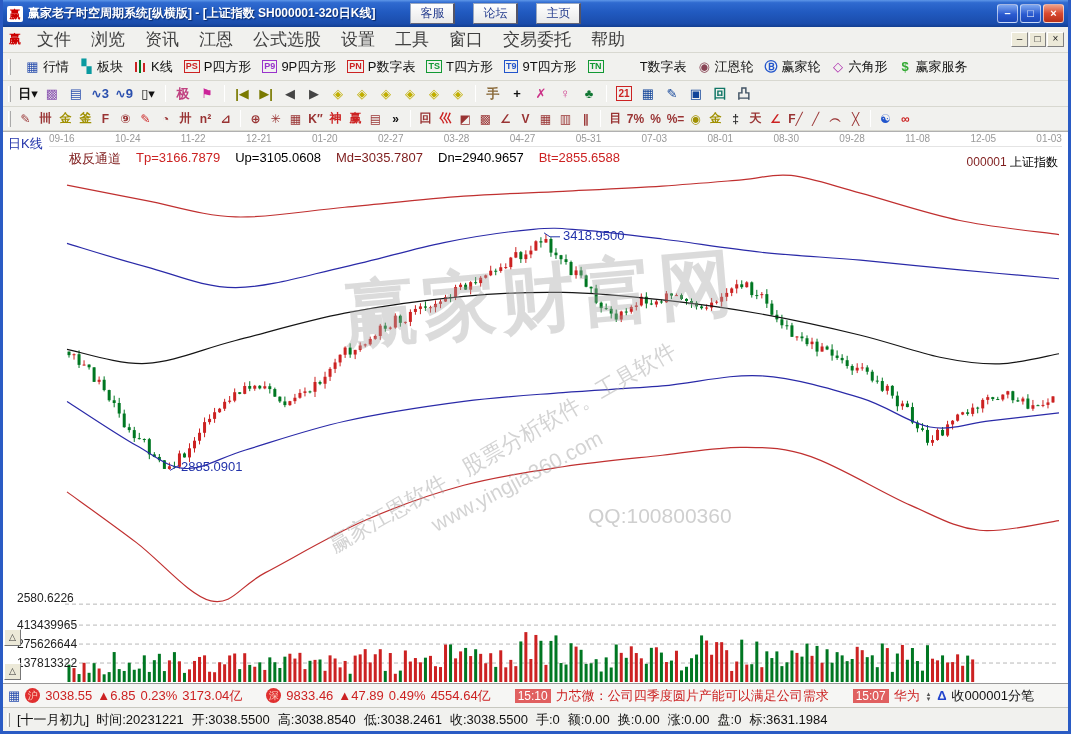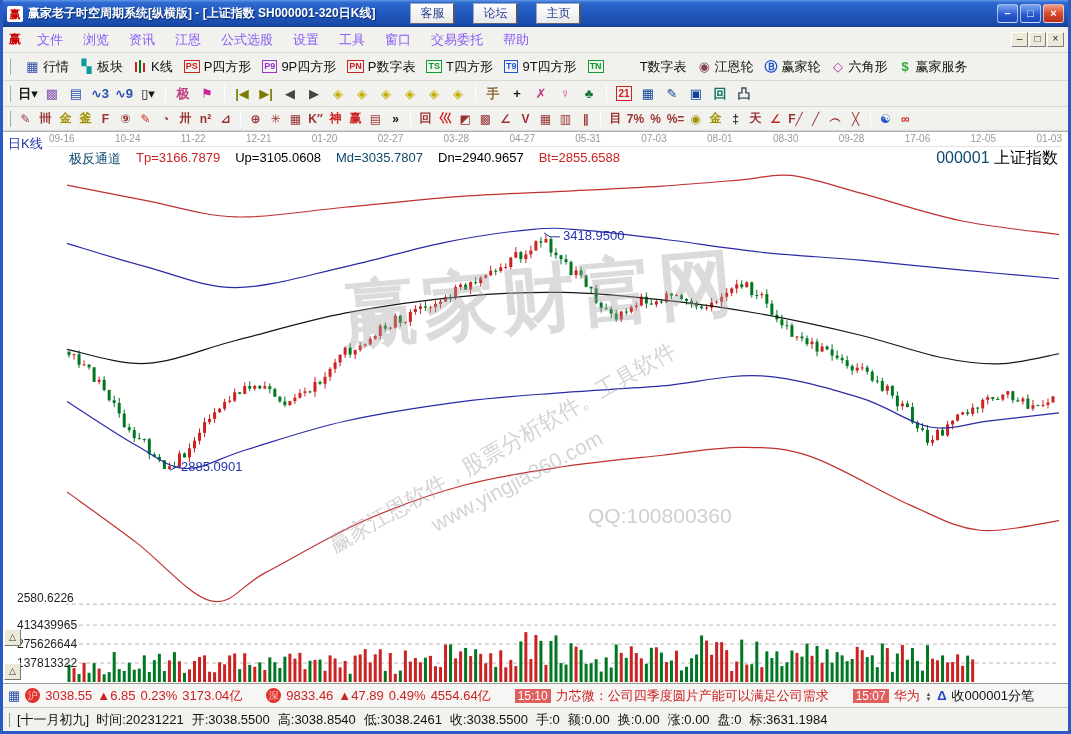--- a/index.html
+++ b/index.html
@@ -15,21 +15,21 @@
 .tb-links{margin-left:30px;display:flex;gap:18px;}
 .tb-link{background:linear-gradient(#ffffff,#e9e9e9);color:#223a8c;border:1px solid #9aa8c0;border-right:2px solid #556;border-bottom:1px solid #667;padding:1px 9px;font-size:12px;cursor:default;}
 .tb-spacer{flex:1;}
 .win-btns{display:flex;gap:2px;}
 .wbtn{width:21px;height:19px;border-radius:3px;color:#fff;font-weight:bold;font-size:11px;text-align:center;line-height:17px;border:1px solid rgba(255,255,255,.6);}
 .wbtn.min,.wbtn.max{background:linear-gradient(#7fa8f0,#2a5ad0 55%,#1c48b8);}
 .wbtn.close{background:linear-gradient(#f0a088,#d84a30 50%,#b83018);}
 
 .menubar{height:26px;flex:0 0 26px;background:#f1f1ee;border-bottom:1px solid #d8d8d0;display:flex;align-items:center;padding:0 4px;}
 .menu-logo{color:#c00;font-weight:bold;margin:0 6px 0 2px;}
-.menu-item{padding:2px 10px;color:#8b5cf6;font-size:13px;}
+.menu-item{padding:2px 10px;color:#404040;font-size:17px;}
 .mdi-btns{margin-left:auto;display:flex;gap:1px;}
 .mdi-btn{width:17px;height:15px;background:#ece9d8;border:1px solid;border-color:#fff #808080 #808080 #fff;font-size:10px;line-height:12px;text-align:center;color:#222;}
 
 .toolbar{display:flex;align-items:center;background:#f1f1ee;border-bottom:1px solid #d8d8d0;padding:0 4px;}
 .grip{width:3px;height:16px;border-left:1px solid #fff;border-right:1px solid #aaa;margin:0 4px 0 1px;}
 #toolbar1{height:28px;flex:0 0 28px;gap:11px;}
 .t1-item{display:flex;align-items:center;gap:4px;}
 .t1-icon{font-size:13px;font-weight:bold;min-width:13px;text-align:center;line-height:14px;}
 .t1-item.boxed .t1-icon{font-size:9px;border:1px solid currentColor;padding:0 1px;height:13px;line-height:11px;font-weight:bold;}
 .t1-label{color:#111;font-size:13px;}
@@ -42,22 +42,22 @@
 .tbtn{min-width:22px;height:20px;display:flex;align-items:center;justify-content:center;font-size:13px;font-weight:bold;cursor:default;}
 .tbtn.boxed{border:1px solid currentColor;min-width:16px;height:15px;font-size:10px;margin:0 3px;}
 #toolbar3 .tbtn{min-width:19px;height:18px;font-size:12px;color:#993333;}
 .tsep{width:1px;height:17px;background:#aaa;border-right:1px solid #fff;margin:0 4px;align-self:center;}
 
 .chart-area{position:relative;flex:1;background:#fff;border-top:1px solid #b0b0b0;overflow:hidden;}
 #chart-svg{position:absolute;inset:0;width:100%;height:100%;z-index:1;}
 .date-axis{position:absolute;top:1px;left:46px;right:6px;display:flex;justify-content:space-between;font-size:10px;color:#999;z-index:3;border-bottom:1px solid #e4e4e4;padding-bottom:2px;}
 .kline-label{position:absolute;top:3px;left:5px;color:#2233aa;font-size:13px;z-index:3;}
 .indicator-row{position:absolute;top:18px;left:66px;display:flex;gap:15px;z-index:3;font-size:13px;white-space:nowrap;}
-.symbol-label{position:absolute;top:16px;right:10px;z-index:3;font-size:16px;}
-.c-red{color:#cc2222;}.c-blue{color:#000000;}.c-black{color:#0c4a6e;}
+.symbol-label{position:absolute;top:22px;right:10px;z-index:3;font-size:12px;}
+.c-red{color:#cc2222;}.c-blue{color:#000000;}.c-black{color:#7f1d1d;}
 .wm{position:absolute;color:#a8a8a8;z-index:2;pointer-events:none;white-space:nowrap;}
 .wm-big{left:340px;top:118px;font-size:74px;font-weight:bold;opacity:.40;transform:rotate(-5deg);letter-spacing:5px;}
 .wm-diag{left:328px;top:400px;font-size:22px;opacity:.5;transform:rotate(-30deg);transform-origin:left center;}
 .wm-url{left:430px;top:382px;font-size:21px;opacity:.5;transform:rotate(-28deg);transform-origin:left center;}
 .wm-qq{left:585px;top:372px;font-size:21px;opacity:.55;}
 .anno{position:absolute;color:#2233aa;font-size:13px;z-index:3;}
 #anno-peak{left:560px;top:96px;}
 #anno-trough{left:178px;top:327px;}
 .scale-label{position:absolute;z-index:3;font-size:12px;color:#222;left:14px;}
 #psl{top:459px;}#vsl0{top:486px;}#vsl1{top:505px;}#vsl2{top:524px;}
@@ -885,21 +885,21 @@
         <span>12-21</span>
         <span>01-20</span>
         <span>02-27</span>
         <span>03-28</span>
         <span>04-27</span>
         <span>05-31</span>
         <span>07-03</span>
         <span>08-01</span>
         <span>08-30</span>
         <span>09-28</span>
-        <span>17-06</span>
+        <span>11-08</span>
         <span>12-05</span>
         <span>01-03</span>
       </div>
 
     <span class="kline-label">日K线</span>
 
     <div class="indicator-row">
       <span class="c-black">极反通道</span>
       <span class="c-red">Tp=3166.7879</span>
       <span class="c-blue">Up=3105.0608</span>

